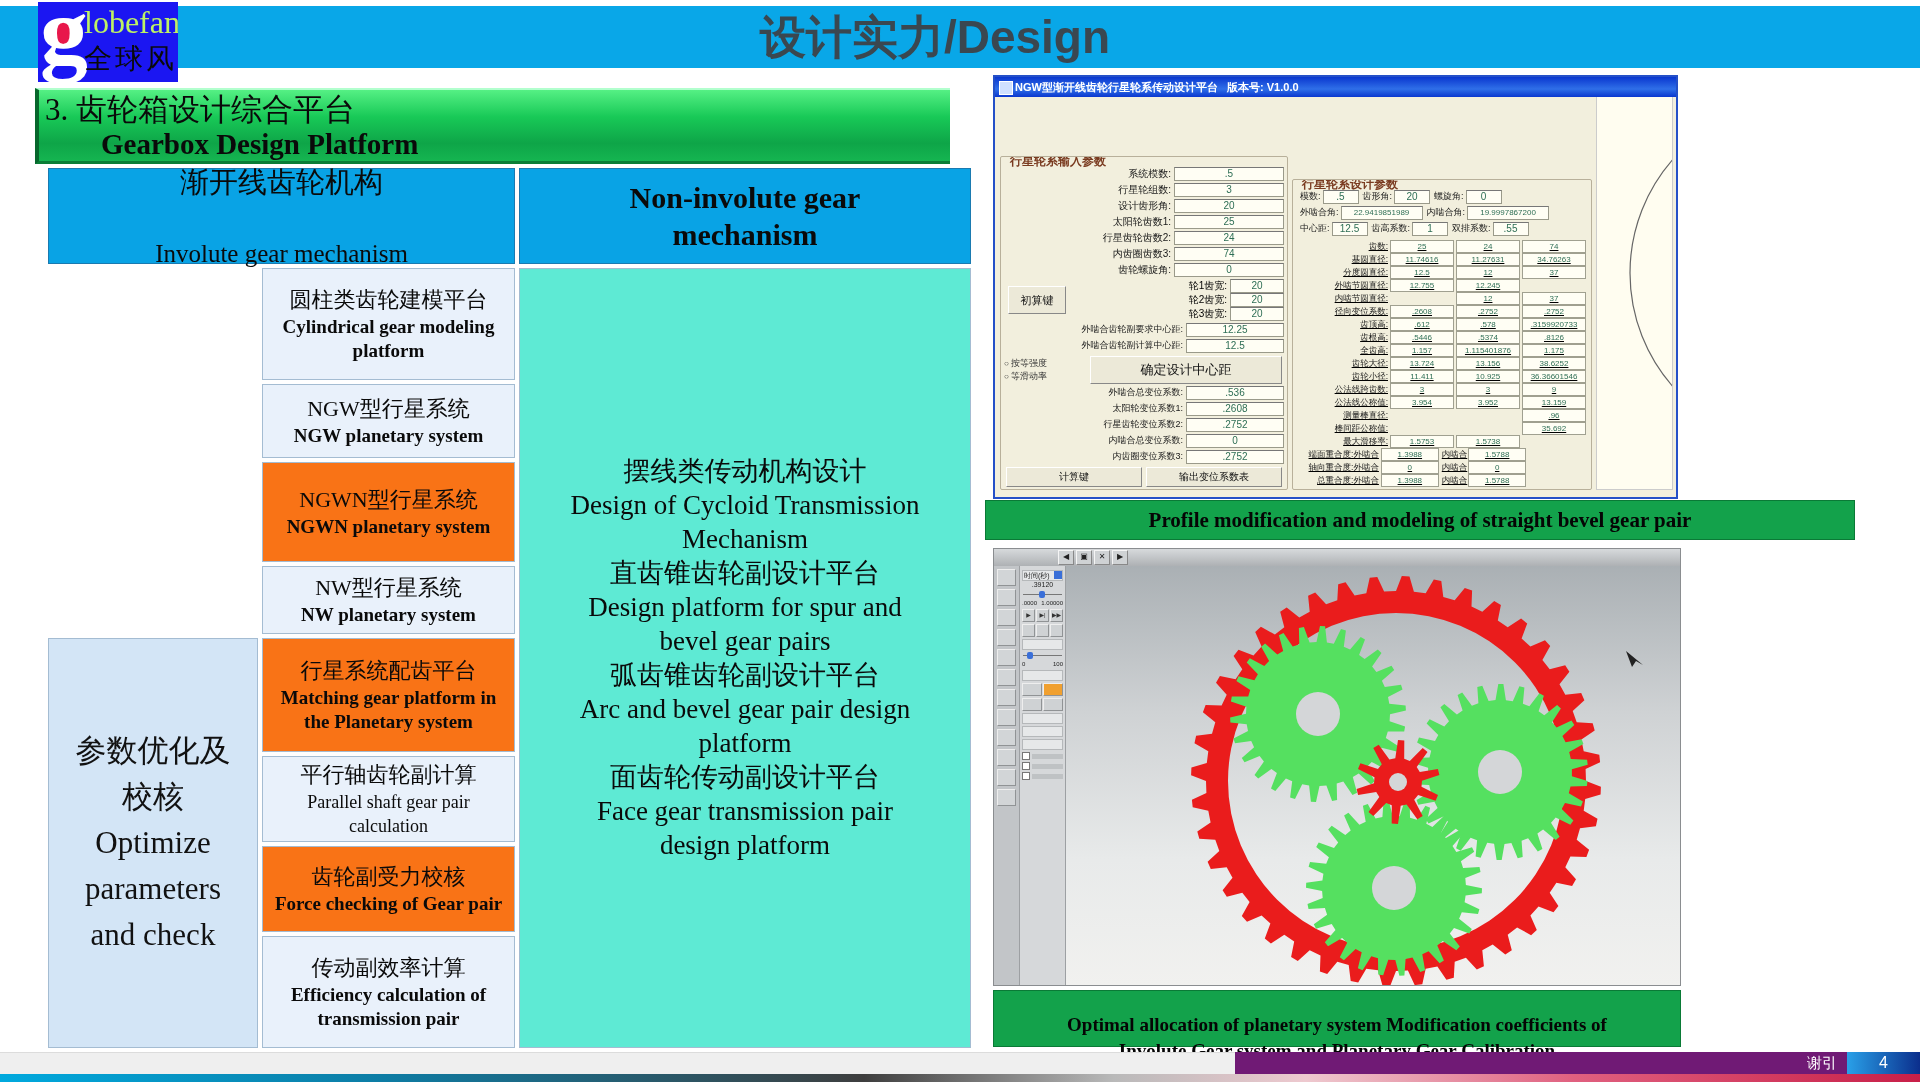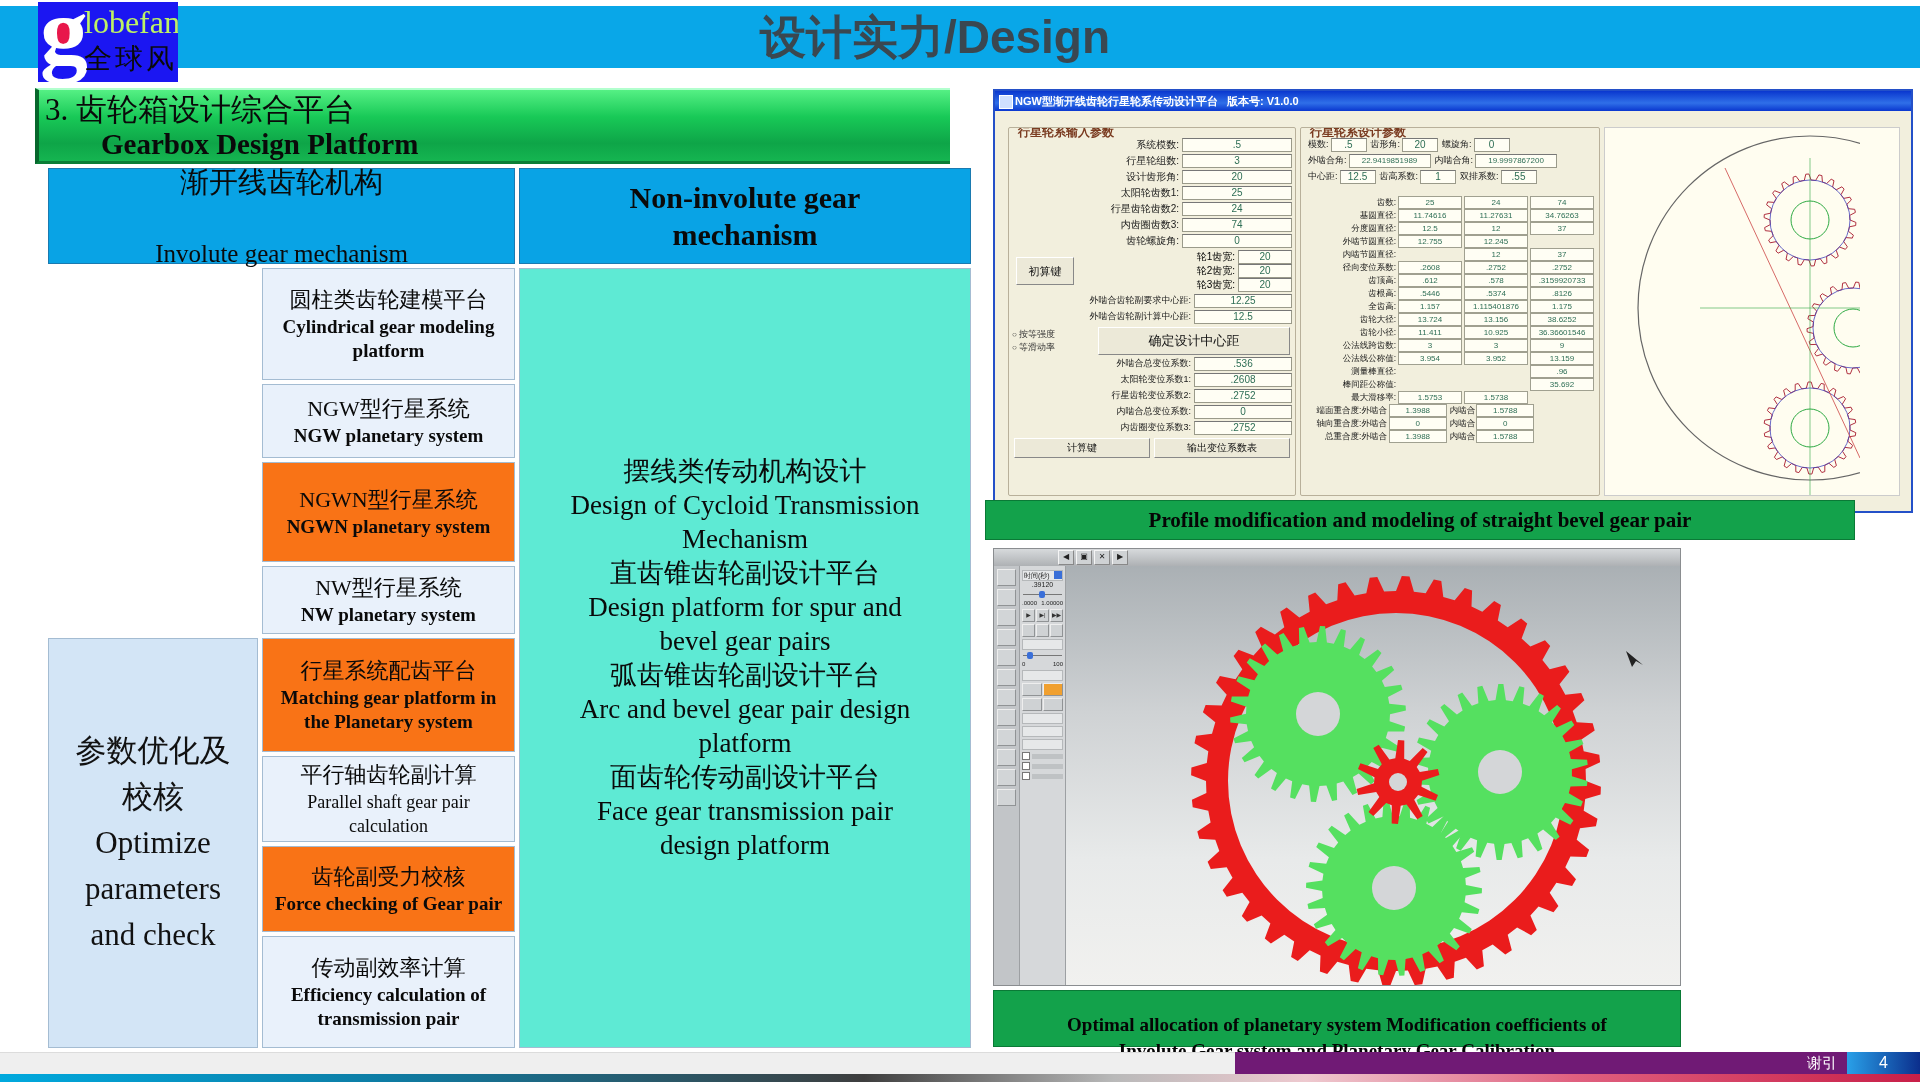--- a/index.html
+++ b/index.html
@@ -49,26 +49,26 @@
   .c2r:nth-child(4){grid-row:5;}
   .c2r:nth-child(5){grid-row:6;}
   .c2r:nth-child(6){grid-row:7;}
   .c2r:nth-child(7){grid-row:8;}
   .c2r:nth-child(8){grid-row:9;}
   .c2r:nth-child(2n+3){background:#f97316;}
   .c2r .zh{font-size:22px;color:#0a0a0a;line-height:30px;}
   .c2r .en{font-size:19px;font-weight:bold;color:#0a0a0a;line-height:24px;}
   .c2r:nth-child(6) .en{font-weight:normal;font-size:18px;}
   
-  .app1{position:absolute;left:993px;top:89px;width:920px;height:424px;box-sizing:border-box;
+  .app1{position:absolute;left:993px;top:75px;width:685px;height:424px;box-sizing:border-box;
     border:2px solid #2450c8;background:#f2efdd;font-family:"Liberation Sans",sans-serif;}
   .app1 .tbar{height:20px;background:linear-gradient(180deg,#0a37cf,#2f6fe8 60%,#0a37cf);
     color:#fff;font-size:11px;font-weight:bold;line-height:20px;padding-left:20px;position:relative;white-space:nowrap;overflow:hidden;}
   .app1 .tico{position:absolute;left:4px;top:4px;width:12px;height:12px;background:#cfe0ff;border:1px solid #fff;}
-  .app1 .body{display:flex;padding:11px;height:396px;box-sizing:border-box;}
+  .app1 .body{display:flex;padding:3px;height:396px;box-sizing:border-box;align-items:flex-end;}
   .grp{position:relative;border:1px solid #b8b09a;border-radius:2px;margin:5px 2px 0 2px;
     padding:8px 3px 2px 3px;box-sizing:border-box;overflow:hidden;}
   .grp .legend{position:absolute;top:-2px;left:6px;background:#f2efdd;color:#7a3b20;
     font-size:12px;font-weight:bold;padding:0 3px;line-height:12px;}
   .g1{width:288px;}
   .g2{width:300px;}
   .frow{display:flex;align-items:center;height:15px;margin-top:1px;}
   .frow .flab{flex:1;text-align:right;font-size:10px;color:#1a1a1a;padding-right:3px;white-space:nowrap;}
   .ibox{display:inline-block;width:108px;height:12px;background:#fffef4;border:1px solid #9a9a8a;
     border-top-color:#777;font-size:10px;color:#2e6e55;text-align:center;line-height:12px;overflow:hidden;}
@@ -87,21 +87,21 @@
   .radio{font-size:9px;color:#333;line-height:13px;white-space:nowrap;}
   .radio::before{content:"○ ";font-size:8px;}
   .confirmbtn{flex:1;height:26px;line-height:26px;font-size:13px;margin-right:2px;}
   .botbtns{display:flex;margin-top:3px;}
   .botbtns .btn{height:18px;line-height:18px;font-size:10px;flex:1;margin:0 2px;}
   
   .trow{display:flex;align-items:center;height:15px;margin-top:1px;}
   .trow .flab{text-align:right;font-size:9px;color:#1a1a1a;padding:0 2px 0 4px;white-space:nowrap;}
   .trow .ibox{width:34px;}
   .trow.wide .ibox{width:80px;font-size:8px;}
-  .dtable{margin-top:12px;}
+  .dtable{margin-top:4px;text-decoration:underline;}
   .drow{display:flex;align-items:center;height:13px;}
   .dlabel{width:92px;text-align:right;font-size:8.5px;color:#1a1a1a;padding-right:2px;white-space:nowrap;overflow:hidden;}
   .dval{display:inline-block;width:62px;height:11px;margin-right:2px;background:#fffef4;
     border:1px solid #a0a090;font-size:8px;color:#2e6e55;text-align:center;line-height:11px;overflow:hidden;}
   .dval:empty{visibility:hidden;}
   .dmid{font-size:8.5px;color:#1a1a1a;padding:0 1px;white-space:nowrap;}
   .dmid:empty{display:none;}
   .gdraw{flex:1;background:#fffdf0;border:1px solid #ccc;margin:5px 0 0 2px;overflow:hidden;}
   
   .cap{position:absolute;background:#13a24b;border:1px solid #0a7a36;box-sizing:border-box;

